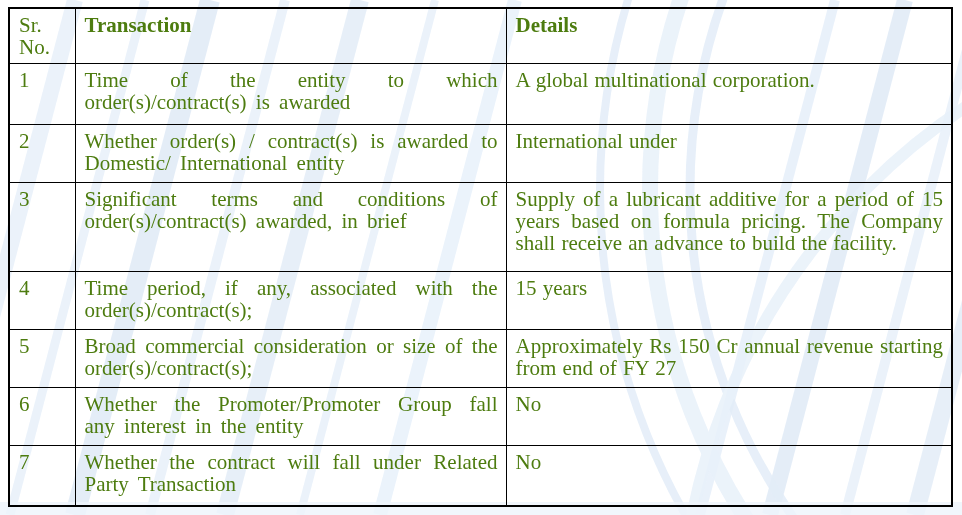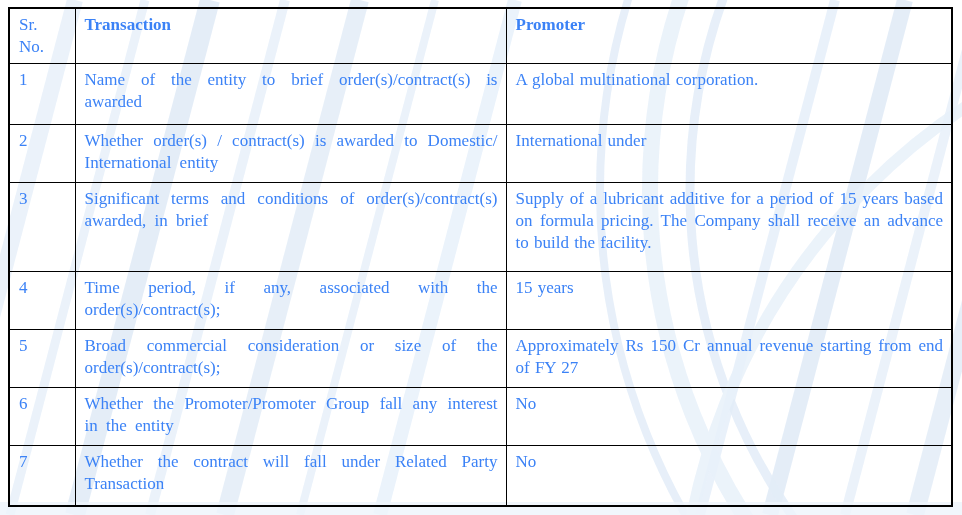--- a/index.html
+++ b/index.html
@@ -21,22 +21,22 @@
     z-index: 0;
   }
   table.disclosure-table {
     position: absolute;
     left: 8px; top: 7px;
     z-index: 1;
     width: 943px;
     table-layout: fixed;
     border-collapse: collapse;
     border: 2px solid #000000;
-    color: #3b82f6;
-    font-size: 17px;
+    color: #4d7c0f;
+    font-size: 21px;
     line-height: 22px;
   }
   .disclosure-table th, .disclosure-table td {
     border: 1.5px solid #000000;
     vertical-align: top;
     padding: 5px 8px 4px 9px;
     background: transparent;
   }
   .col-sr        { width: 66px;  }
   .col-particular{ width: 431px; }
@@ -90,27 +90,27 @@
     <colgroup>
       <col class="col-sr">
         <col class="col-particular">
         <col class="col-details">
     </colgroup>
     <thead>
       <tr style="height:55px">
         <th class="hdr hdr-sr">Sr.
 No.</th>
         <th class="hdr">Transaction</th>
-        <th class="hdr">Promoter</th>
+        <th class="hdr">Details</th>
       </tr>
     </thead>
     <tbody>
       <tr style="height:61px">
         <td class="cell-sr">1</td>
-        <td class="cell-particular">Name of the entity to brief order(s)/contract(s) is awarded</td>
+        <td class="cell-particular">Time of the entity to which order(s)/contract(s) is awarded</td>
         <td class="cell-details">A global multinational corporation.</td>
       </tr>
       <tr style="height:58px">
         <td class="cell-sr">2</td>
         <td class="cell-particular">Whether order(s) / contract(s) is awarded to Domestic/ International entity</td>
         <td class="cell-details">International under</td>
       </tr>
       <tr style="height:89px">
         <td class="cell-sr">3</td>
         <td class="cell-particular">Significant terms and conditions of order(s)/contract(s) awarded, in brief</td>

